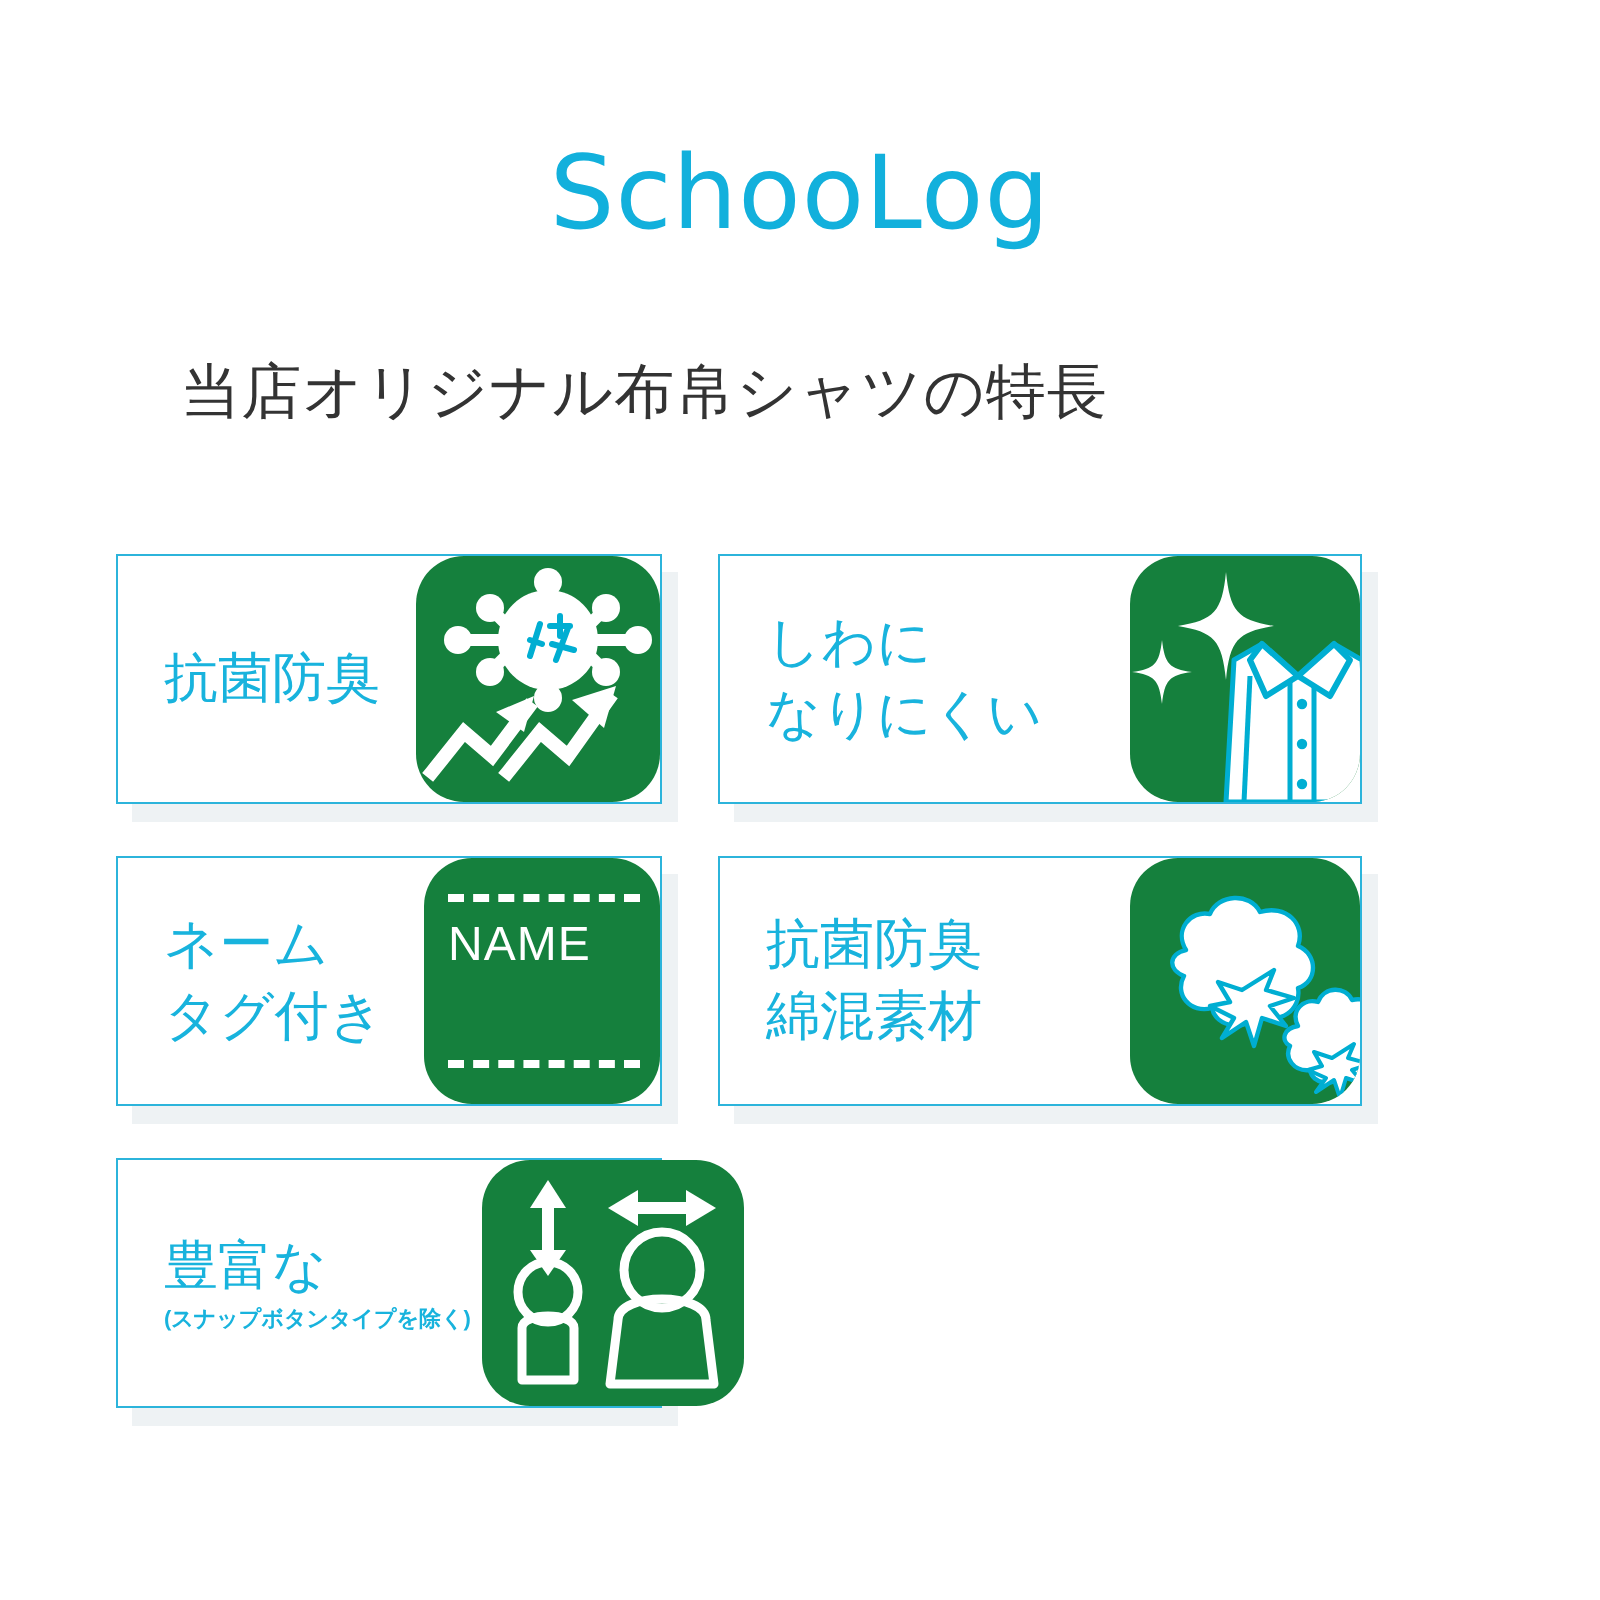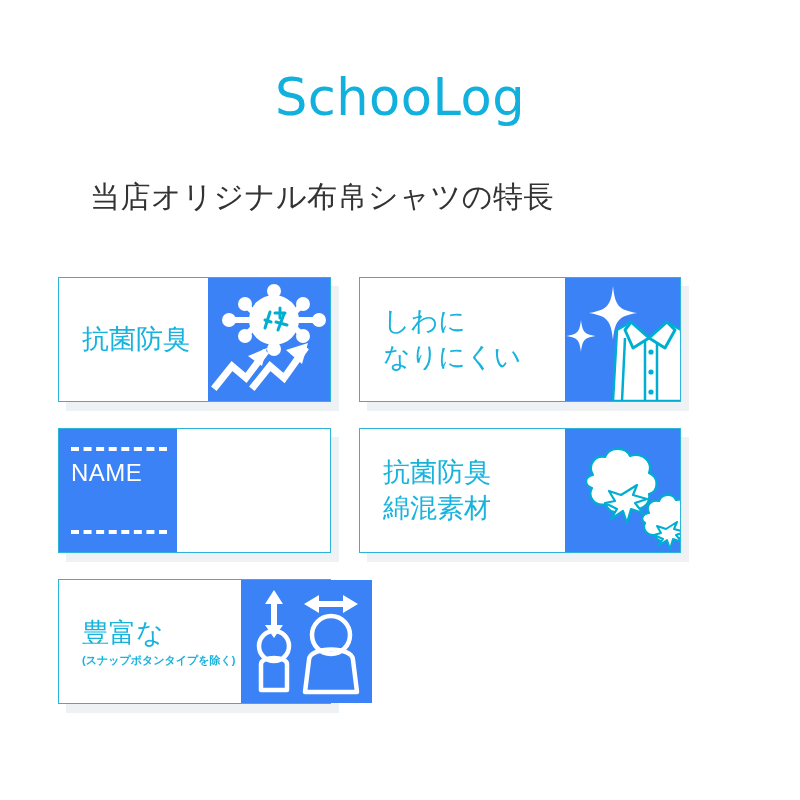--- a/index.html
+++ b/index.html
@@ -109,23 +109,24 @@
     margin-top: 2px;
     font-size: 11px;
     line-height: 1.2;
     color: #18b3dd;
     font-weight: 700;
     white-space: nowrap;
   }
 
   .feature-icon {
     flex: 0 0 auto;
-    background: #3b82f6;
+    background: #15803d;
     position: relative;
     overflow: hidden;
+    border-radius: 24px;
   }
   .icon-w-122 { width: 122px; }
   .icon-w-115 { width: 115px; }
   .icon-w-118 { width: 118px; }
   .icon-w-131 { width: 131px; }
 
   .feature-icon svg { display: block; }
 
   
   .nametag {
@@ -242,20 +243,24 @@
             <circle cx="86" cy="114" r="2.6" fill="#00aed2"></circle>
           </svg>
         </div>
       </div>
 
     </div>
 
     <div class="feature-row">
 
       <div class="feature-card card-w1">
+        <div class="feature-label">
+          <div class="line">ネーム</div>
+          <div class="line">タグ付き</div>
+        </div>
         <div class="feature-icon icon-w-118">
           <div class="nametag">
             <div class="dash"></div>
             <div class="nametag-text">NAME</div>
             <div class="dash"></div>
           </div>
         </div>
       </div>
 
       <div class="feature-card card-w2">

